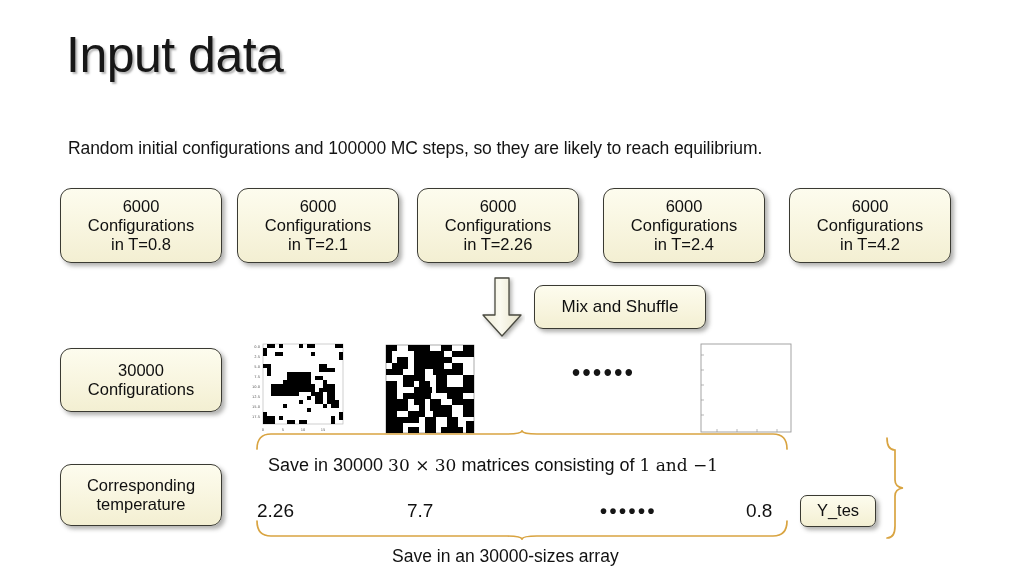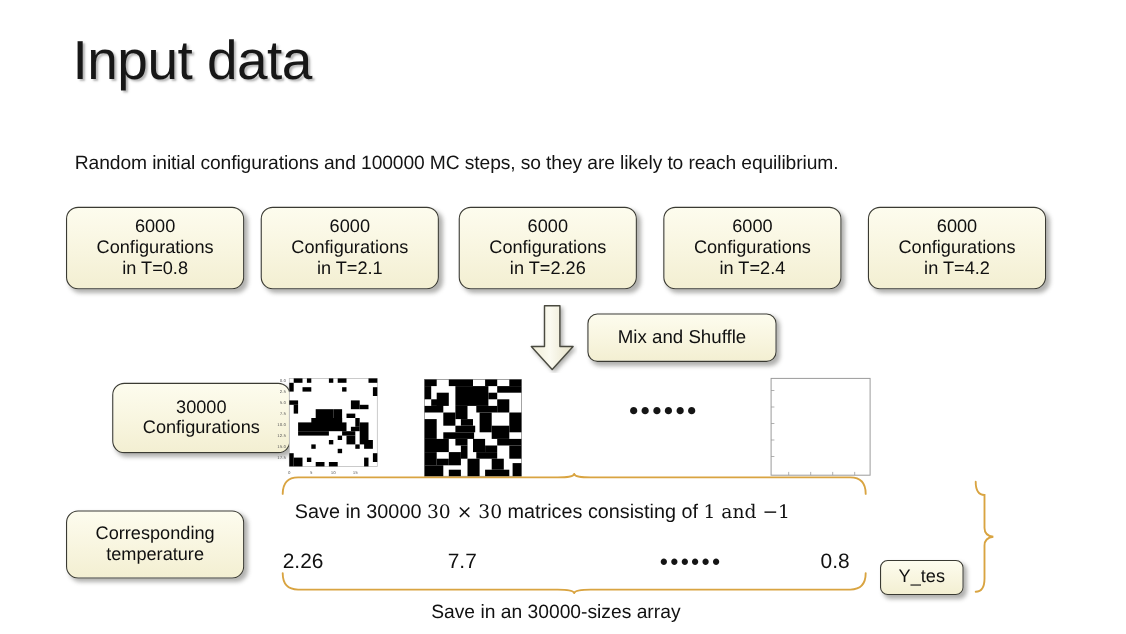--- a/index.html
+++ b/index.html
@@ -73,21 +73,20 @@
   #box-t226 { left: 417px; }
   #box-t24  { left: 603px; }
   #box-t42  { left: 789px; }
 
   #box-30000 {
     left: 60px;
     top: 348px;
     width: 162px;
     height: 64px;
     font-size: 16.5px;
-    margin-left: 42px;
   }
   #box-corr {
     left: 60px;
     top: 464px;
     width: 162px;
     height: 62px;
     font-size: 16.5px;
   }
   #box-mix {
     left: 534px;
@@ -97,21 +96,21 @@
     font-size: 17px;
     border-radius: 9px;
   }
   .smallbox {
     width: 76px;
     height: 32px;
     font-size: 16.5px;
     border-radius: 7px;
   }
   #box-xtes { left: 800px; top: 437px; }
-  #box-ytes { left: 800px; top: 509px; text-align: center; }
+  #box-ytes { left: 800px; top: 495px; text-align: center; }
 
   
   #down-arrow {
     position: absolute;
     left: 479px;
     top: 277px;
     width: 46px;
     height: 62px;
   }
 

